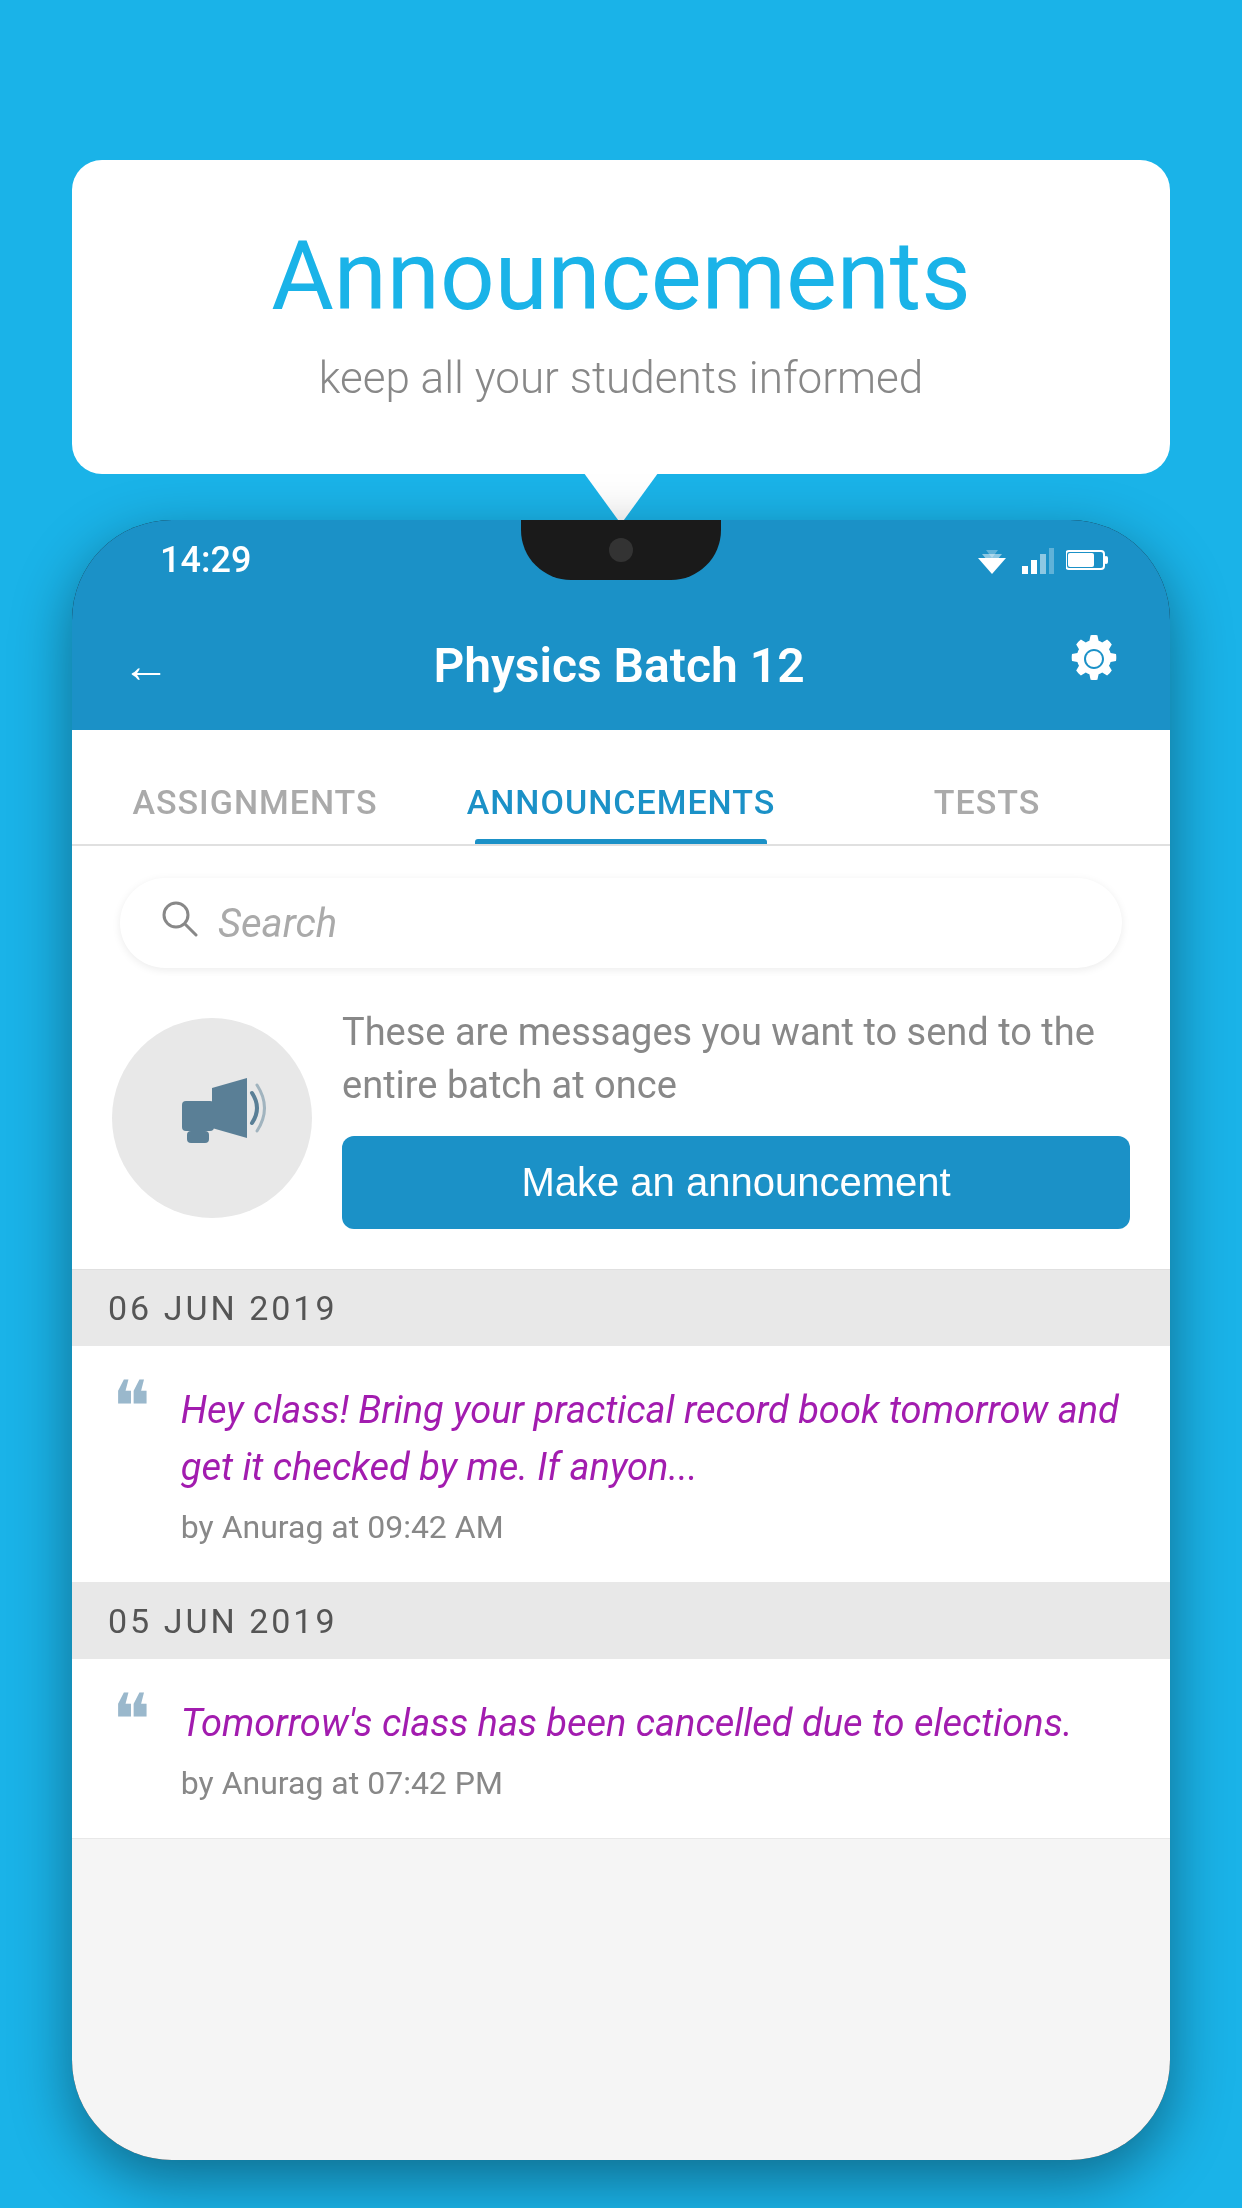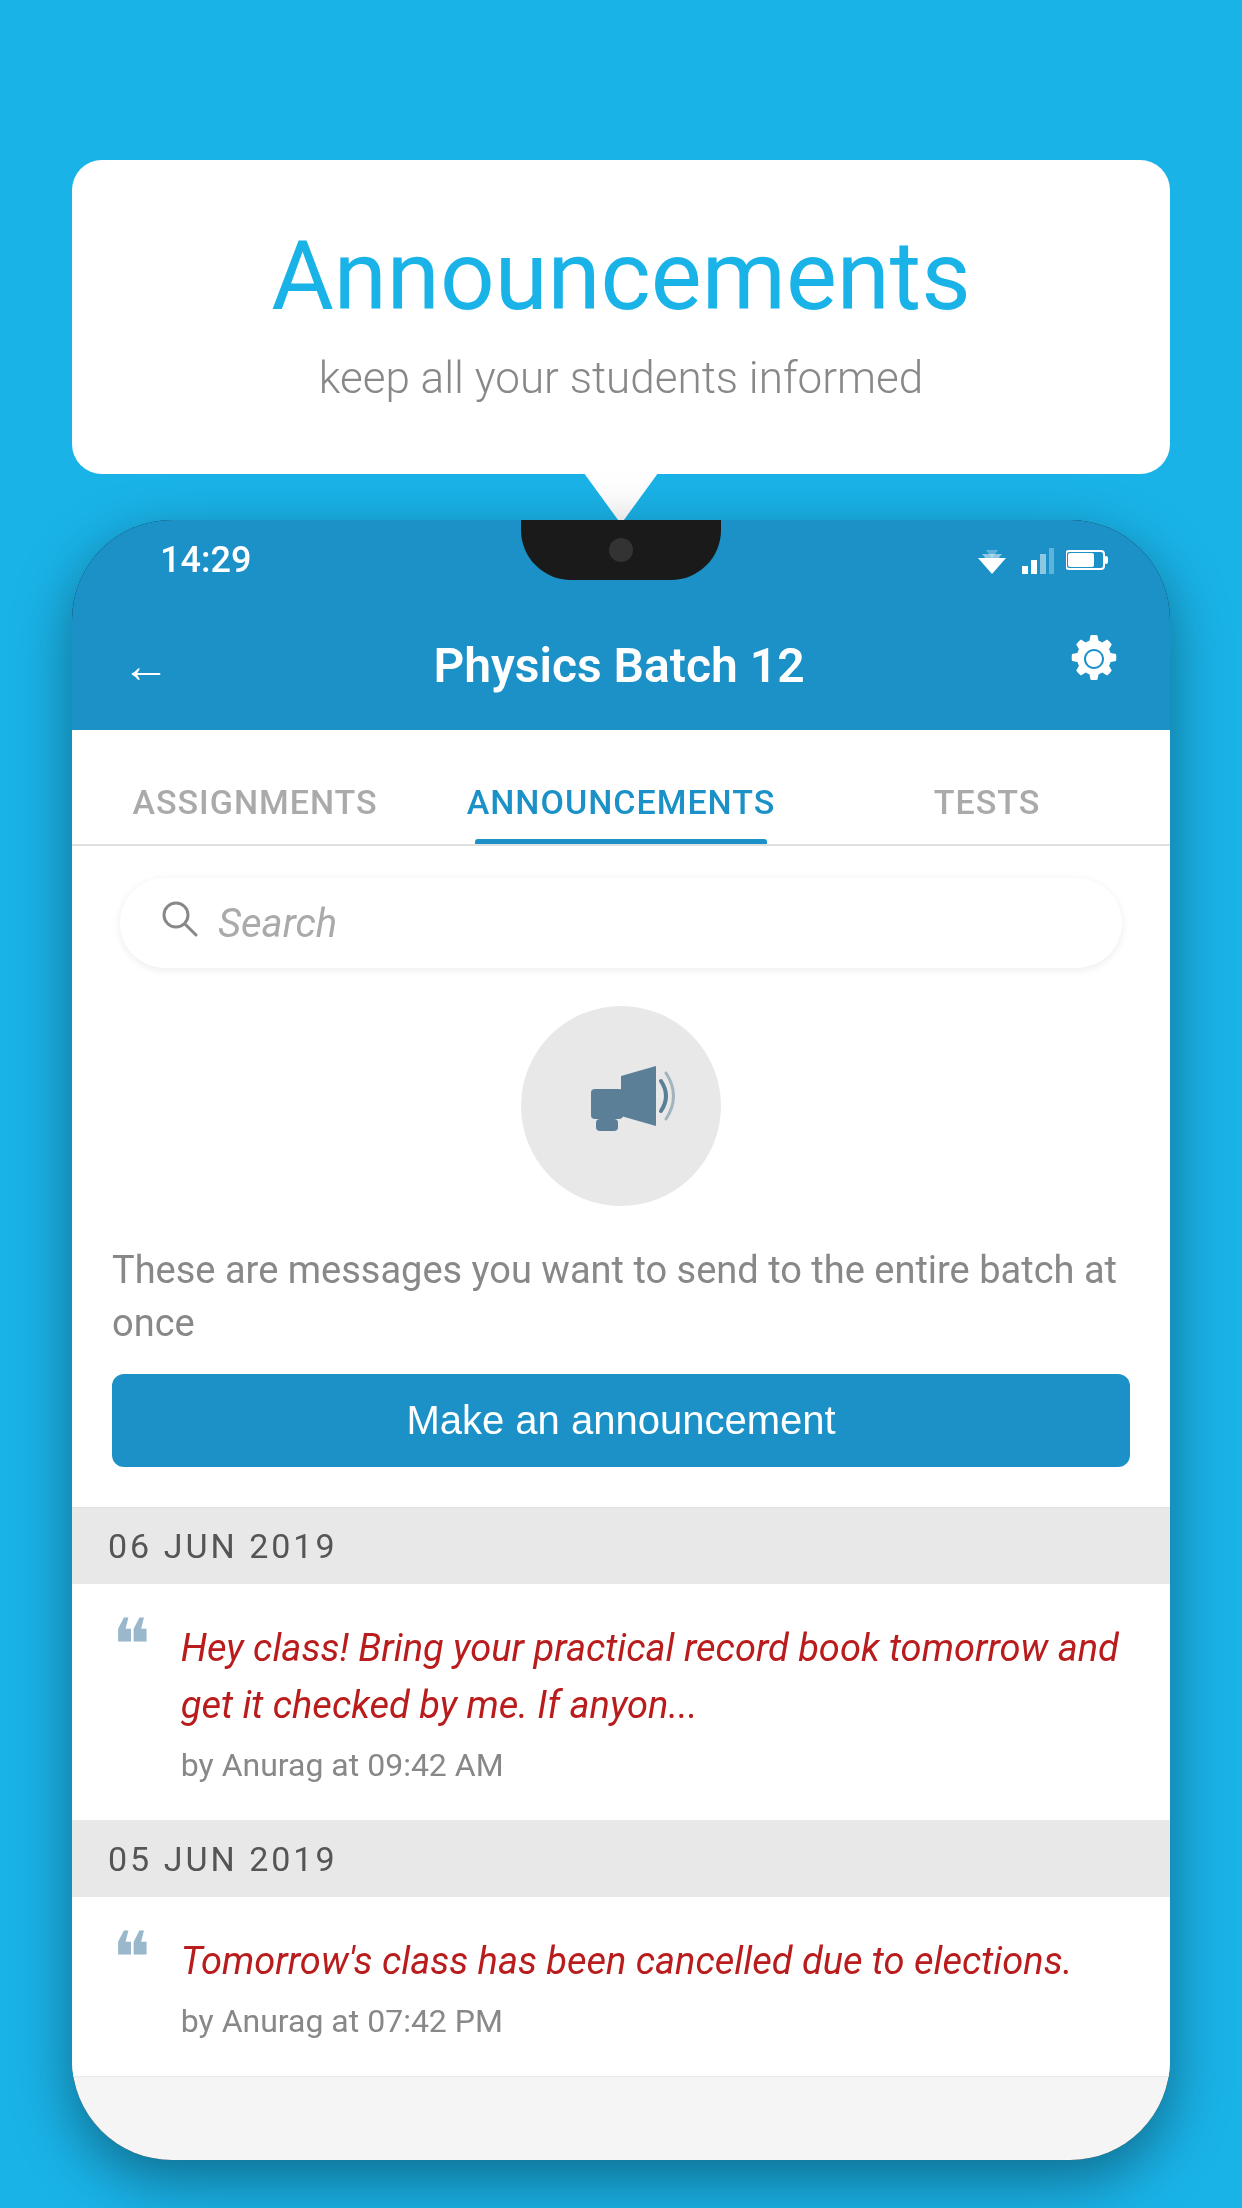--- a/index.html
+++ b/index.html
@@ -207,23 +207,22 @@
       color: #aaa;
     }
 
     
     .promo-card {
       background: white;
       margin: 0;
       padding: 30px 40px 40px;
       display: flex;
       align-items: center;
-      gap: 38px;
+      gap: 30px;
       border-bottom: 1px solid #e0e0e0;
-      flex-direction: column;
     }
     .promo-icon-circle {
       width: 200px;
       height: 200px;
       background: #e8e8e8;
       border-radius: 50%;
       display: flex;
       align-items: center;
       justify-content: center;
       flex-shrink: 0;
@@ -273,21 +272,21 @@
       color: #9ab8cc;
       line-height: 1;
       font-family: Georgia, serif;
       margin-top: -10px;
     }
     .announcement-content {
       flex: 1;
     }
     .announcement-text {
       font-size: 38px;
-      color: #b91c1c;
+      color: #a21caf;
       font-style: italic;
       line-height: 1.5;
       margin-bottom: 12px;
     }
     .announcement-meta {
       font-size: 32px;
       color: #888;
     }
 
     .phone-screen {

